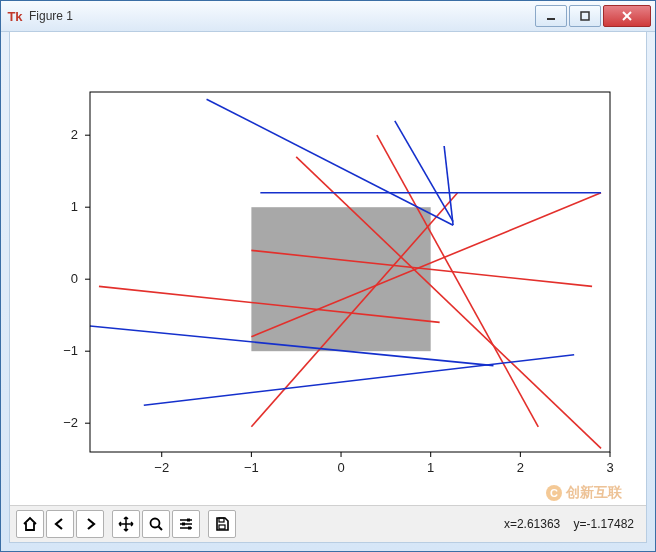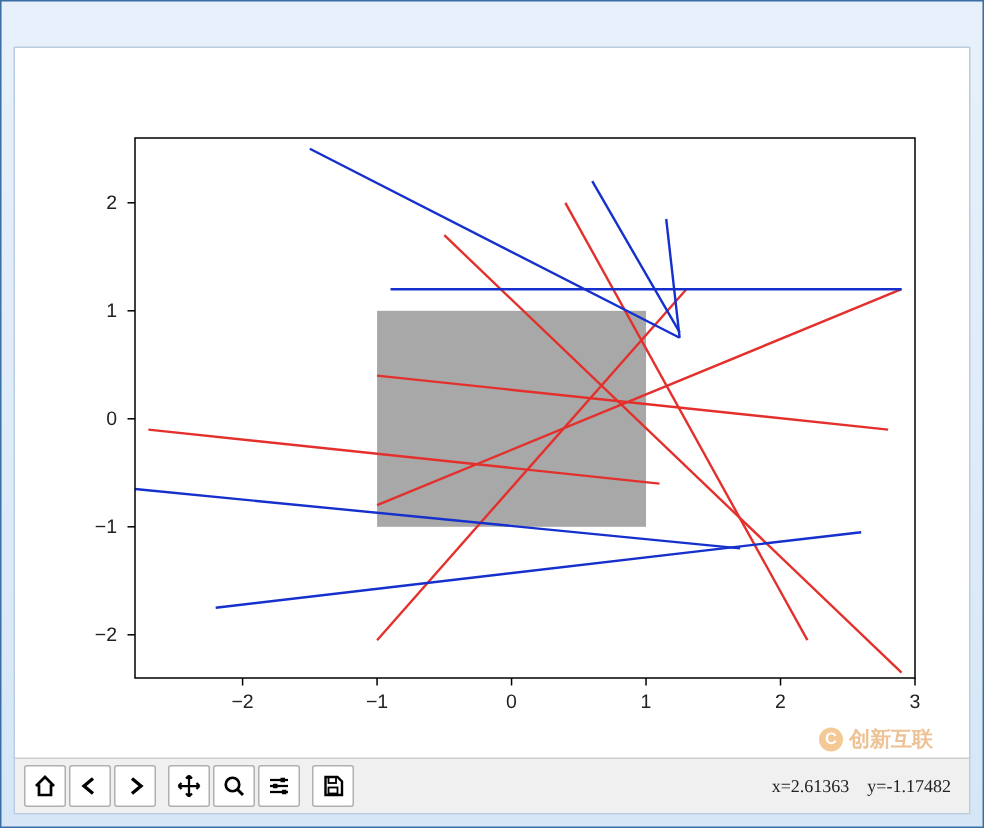--- a/index.html
+++ b/index.html
@@ -65,21 +65,20 @@
     background: #ffffff;
   }
   .toolbar {
     position: absolute;
     left: 0; right: 0; bottom: 0; height: 36px;
     background: #f0f0f0;
     border-top: 1px solid #d0d0d0;
     display: flex;
     align-items: center;
     padding: 0 6px;
-    font-family: Liberation Serif, serif;
   }
   .tool-group { display: flex; gap: 2px; margin-right: 8px; }
   .tool-btn {
     width: 26px; height: 26px;
     display: inline-flex; align-items: center; justify-content: center;
     border: 1px solid #b0b0b0;
     background: #fff;
     border-radius: 2px;
   }
   .tool-btn svg { display: block; }
@@ -112,20 +111,43 @@
   .tick-label { font-size: 13px; fill: #222; }
   .rect-patch { fill: #9e9e9e; fill-opacity: 0.9; }
   .line-red { stroke: #e3302c; stroke-width: 1.6; fill: none; }
   .line-blue { stroke: #1530cc; stroke-width: 1.6; fill: none; }
 </style>
 </head>
 <body>
 
 <div class="window">
 
+  <div class="titlebar">
+    <span class="tb-icon">Tk</span>
+    <span class="tb-title">Figure 1</span>
+    <span class="tb-spacer"></span>
+    <div class="tb-buttons">
+      <span class="tb-btn">
+        <svg width="12" height="12">
+            <line x1="2" y1="9" x2="10" y2="9" stroke="#333" stroke-width="2"></line>
+          </svg>
+      </span>
+      <span class="tb-btn">
+        <svg width="12" height="12">
+            <rect x="2" y="2" width="8" height="8" fill="none" stroke="#333" stroke-width="1.5"></rect>
+          </svg>
+      </span>
+      <span class="tb-btn close">
+        <svg width="12" height="12">
+            <line x1="2" y1="2" x2="10" y2="10" stroke="#fff" stroke-width="2"></line>
+            <line x1="10" y1="2" x2="2" y2="10" stroke="#fff" stroke-width="2"></line>
+          </svg>
+      </span>
+    </div>
+  </div>
 
   <div class="client">
 
     <div class="figure-area">
       <svg class="axes-svg" id="axes-svg" viewBox="0 0 636 474">
           <rect x="241.37931034482756" y="175.20000000000002" width="179.31034482758622" height="144.00000000000003" class="rect-patch"></rect>
           <line x1="88.96551724137927" y1="254.4" x2="429.6551724137931" y2="290.4" class="line-red"></line>
           <line x1="241.37931034482756" y1="218.40000000000003" x2="582.0689655172414" y2="254.4" class="line-red"></line>
           <line x1="241.37931034482756" y1="304.8" x2="591.0344827586207" y2="160.8" class="line-red"></line>
           <line x1="286.2068965517241" y1="124.80000000000001" x2="591.0344827586207" y2="416.40000000000003" class="line-red"></line>

